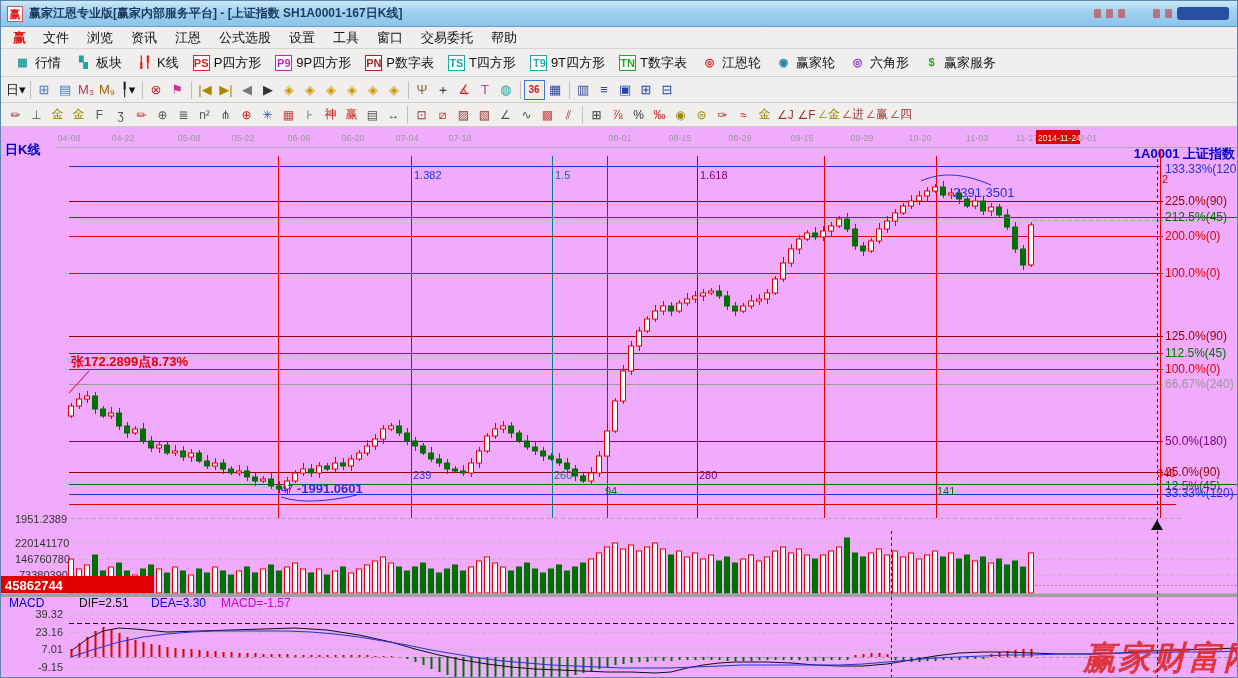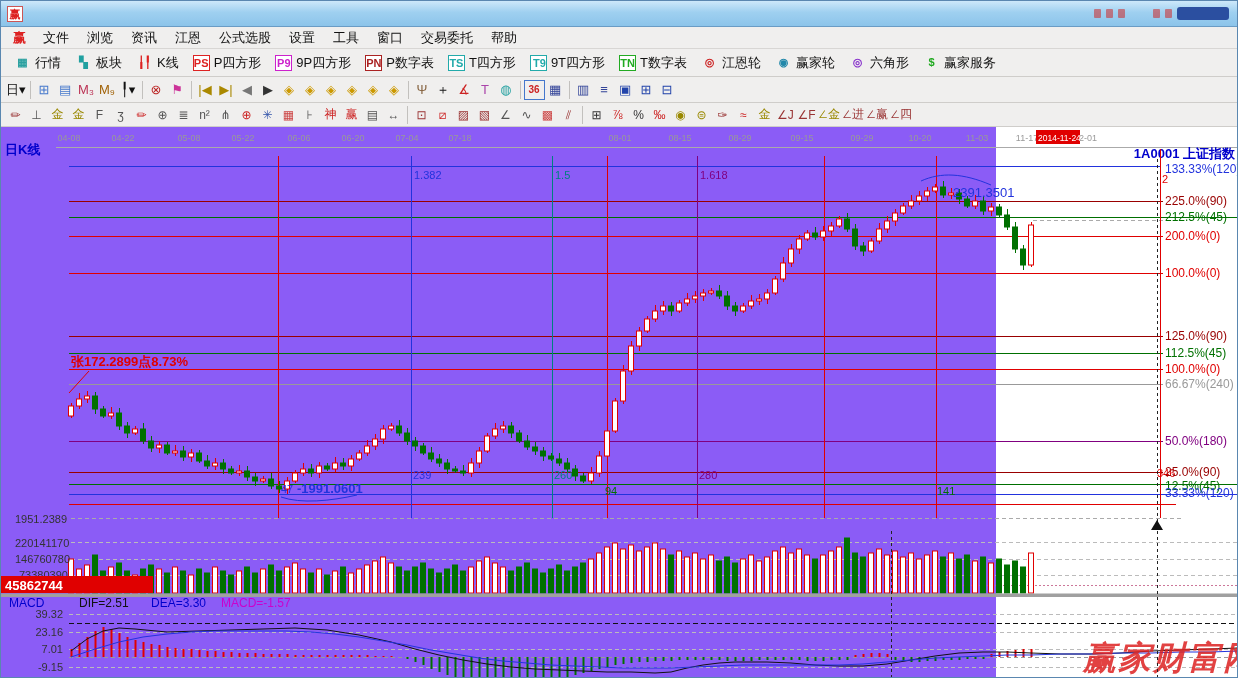--- a/index.html
+++ b/index.html
@@ -22,29 +22,30 @@
   #toolbar1 { height:28px; padding-left:6px; }
   .tb1-item { display:flex; align-items:center; gap:4px; padding:2px 7px; font-size:13px; color:#111; cursor:default; }
   .tb1-icon { width:17px; height:16px; font-size:11px; font-weight:bold; text-align:center; line-height:15px; }
   .tb1-icon.boxed { border-width:1px; border-style:solid; font-size:11px; background:#fff; }
   #toolbar2 { height:26px; padding-left:4px; }
   #toolbar3 { height:24px; padding-left:4px; }
   .tb-btn { min-width:21px; height:20px; display:flex; align-items:center; justify-content:center; font-size:13px; cursor:default; padding:0 1px; }
   #toolbar3 .tb-btn { height:18px; font-size:12px; }
   .tb-sep { width:1px; height:18px; background:#c2c0bd; margin:0 3px; }
   
-  #chart-region { position:relative; width:995px; height:552px; background:#8b5cf6; }
+  #chart-region { position:relative; width:1238px; height:552px; background:#f0abfc; }
   svg text { font-family:"Liberation Sans",sans-serif; }
 </style>
 </head>
 <body>
 
 <div id="app">
   <div class="titlebar">
     <div class="app-logo">赢</div>
+    <div class="title-text">赢家江恩专业版[赢家内部服务平台] - [上证指数  SH1A0001-167日K线]</div>
     <div class="title-deco">
       <span class="deco-red"></span>
       <span class="deco-red"></span>
       <span class="deco-red"></span>
       <span class="deco-gap"></span>
       <span class="deco-red"></span>
       <span class="deco-red"></span>
       <span class="deco-pill"></span>
     </div>
   </div>

